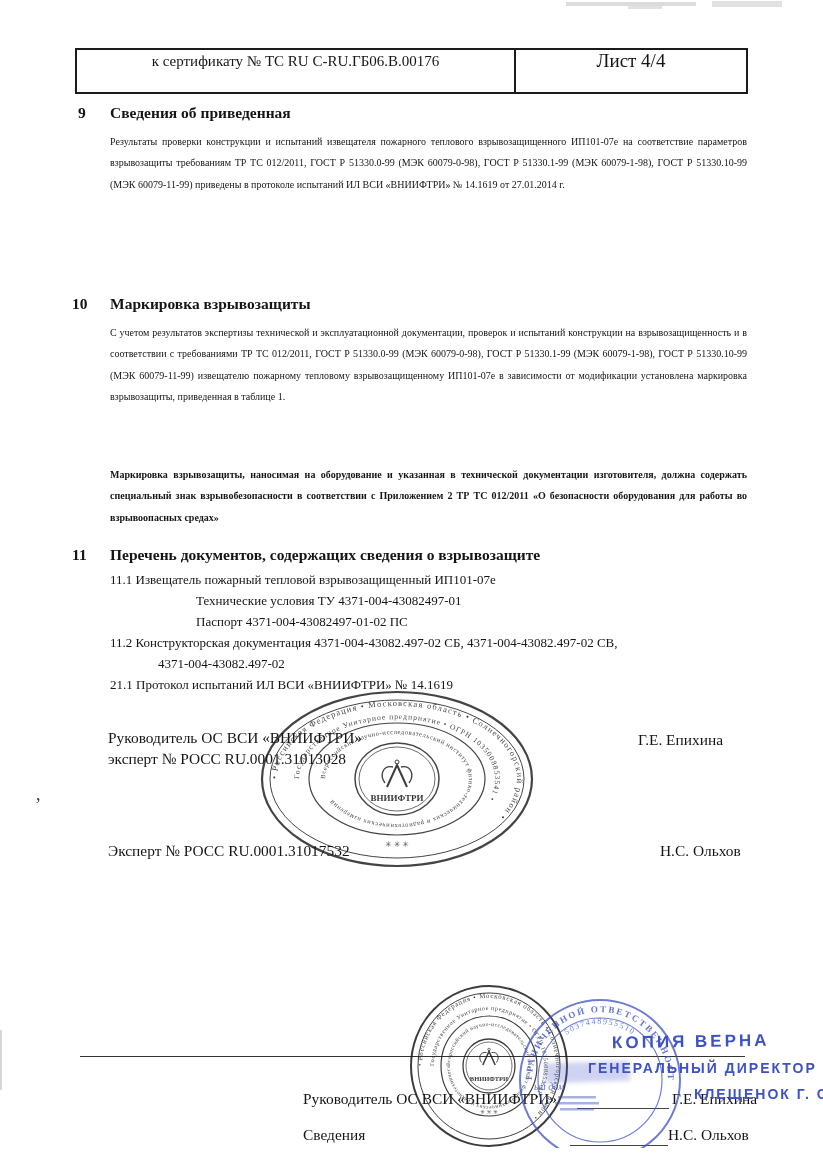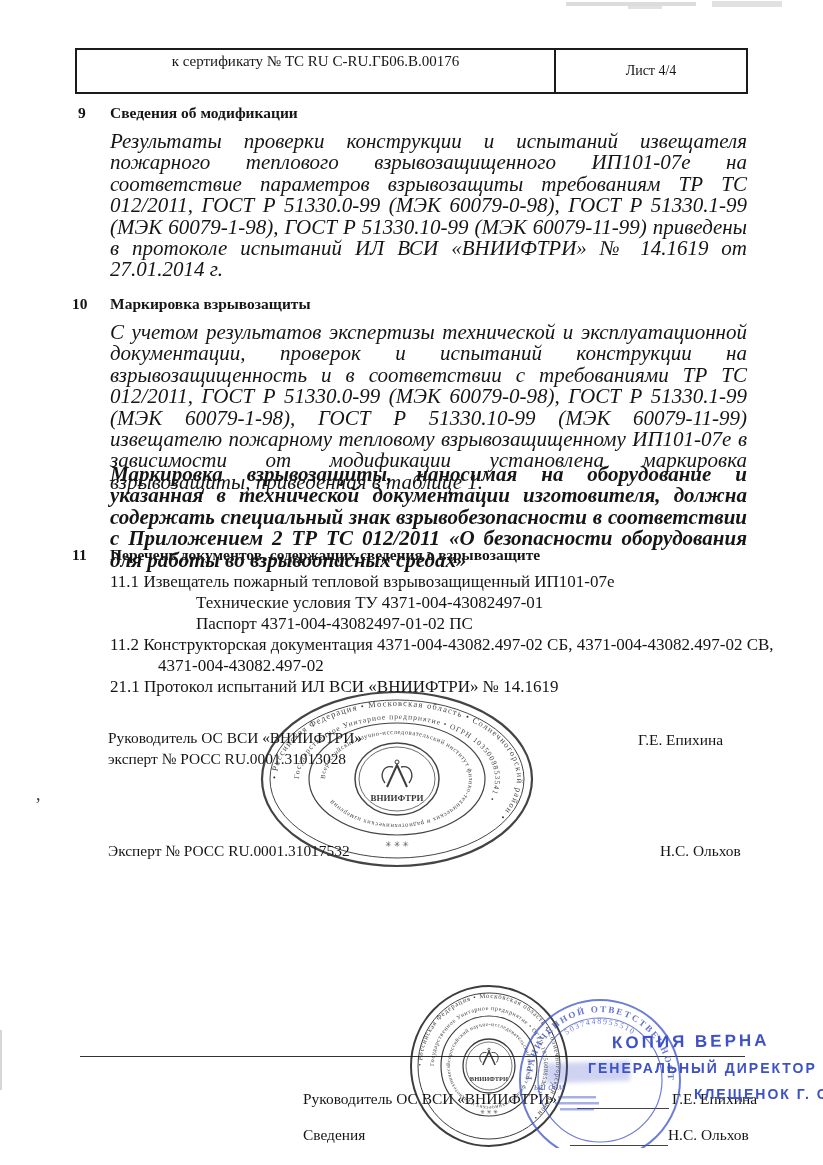--- a/index.html
+++ b/index.html
@@ -3,28 +3,28 @@
 <meta charset="utf-8">
 <style>
   html,body{margin:0;padding:0;background:#e8e8e8;}
   .page{position:relative;width:823px;height:1165px;background:#ffffff;overflow:hidden;
         font-family:"Liberation Serif", serif;color:#151515;}
   .abs{position:absolute;}
   .noise{background:#9a9a9a;opacity:.35;}
   
   .hdr{position:absolute;left:75px;top:48px;width:669px;height:42px;border:2px solid #1b1b1b;display:flex;z-index:2;}
   .hdr .cellL{flex:1;border-right:2px solid #1b1b1b;text-align:center;font-size:15px;line-height:20px;padding-top:1px;}
-  .hdr .cellR{width:190px;display:flex;align-items:center;justify-content:center;font-size:14px;}
+  .hdr .cellR{width:230px;display:flex;justify-content:center;font-size:19px;}
   
   .secnum{position:absolute;font-size:15.5px;font-weight:bold;z-index:2;}
   .sectitle{position:absolute;left:110px;font-size:15.5px;font-weight:bold;z-index:2;}
-  .para{position:absolute;left:110px;width:637px;font-size:21px;line-height:21.4px;text-align:justify;z-index:2;font-style:italic;}
+  .para{position:absolute;left:110px;width:637px;font-size:10px;line-height:21.4px;text-align:justify;z-index:2;}
   .para p{margin:0;}
   .boldpara{font-weight:bold;margin-top:8px;}
-  .liLine{position:absolute;font-size:17px;z-index:2;white-space:nowrap;}
+  .liLine{position:absolute;font-size:13px;z-index:2;white-space:nowrap;}
   .roleTxt{position:absolute;font-size:15.4px;z-index:2;white-space:nowrap;}
   .nameTxt{position:absolute;font-size:15.4px;z-index:2;white-space:nowrap;}
   .ruleLine{position:absolute;border-top:1.5px solid #333;z-index:1;}
   .thinLine{position:absolute;border-top:1px solid #444;z-index:2;}
   .stamp{position:absolute;z-index:3;}
   .sig{position:absolute;z-index:5;}
   .sig path{fill:none;stroke:#34233;stroke-width:2.3;stroke-linecap:round;stroke-linejoin:round;}
   svg text{font-family:"Liberation Serif", serif;}
   .blueTxt{position:absolute;z-index:4;color:#3e52c6;font-family:"Liberation Sans", sans-serif;
            font-weight:bold;white-space:nowrap;}
@@ -45,21 +45,21 @@
   <div class="hdr">
     <div class="cellL">
       <div>к сертификату № ТС RU C-RU.ГБ06.В.00176</div>
     </div>
     <div class="cellR">
       <span>Лист 4/4</span>
     </div>
   </div>
 
   <span class="secnum" style="left:78px;top:104px;">9</span>
-  <span class="sectitle" style="top:104px;">Сведения об модификации</span>
+  <span class="sectitle" style="top:104px;">Сведения об приведенная</span>
   <div class="para" style="top:131px;">
     <p>Результаты проверки конструкции и испытаний извещателя пожарного теплового взрывозащищенного ИП101-07е на соответствие параметров взрывозащиты требованиям ТР ТС 012/2011, ГОСТ Р 51330.0-99 (МЭК 60079-0-98), ГОСТ Р 51330.1-99 (МЭК 60079-1-98), ГОСТ Р 51330.10-99 (МЭК 60079-11-99) приведены в протоколе испытаний ИЛ ВСИ «ВНИИФТРИ» № 14.1619 от 27.01.2014 г.</p>
   </div>
 
   <span class="secnum" style="left:72px;top:295px;">10</span>
   <span class="sectitle" style="top:295px;">Маркировка взрывозащиты</span>
   <div class="para" style="top:322px;">
     <p>С учетом результатов экспертизы технической и эксплуатационной документации, проверок и испытаний конструкции на взрывозащищенность и в соответствии с требованиями ТР ТС 012/2011, ГОСТ Р 51330.0-99 (МЭК 60079-0-98), ГОСТ Р 51330.1-99 (МЭК 60079-1-98), ГОСТ Р 51330.10-99 (МЭК 60079-11-99) извещателю пожарному тепловому взрывозащищенному ИП101-07е в зависимости от модификации установлена маркировка взрывозащиты, приведенная в таблице 1.</p>
   </div>
   <div class="para boldpara" style="top:456px;">

